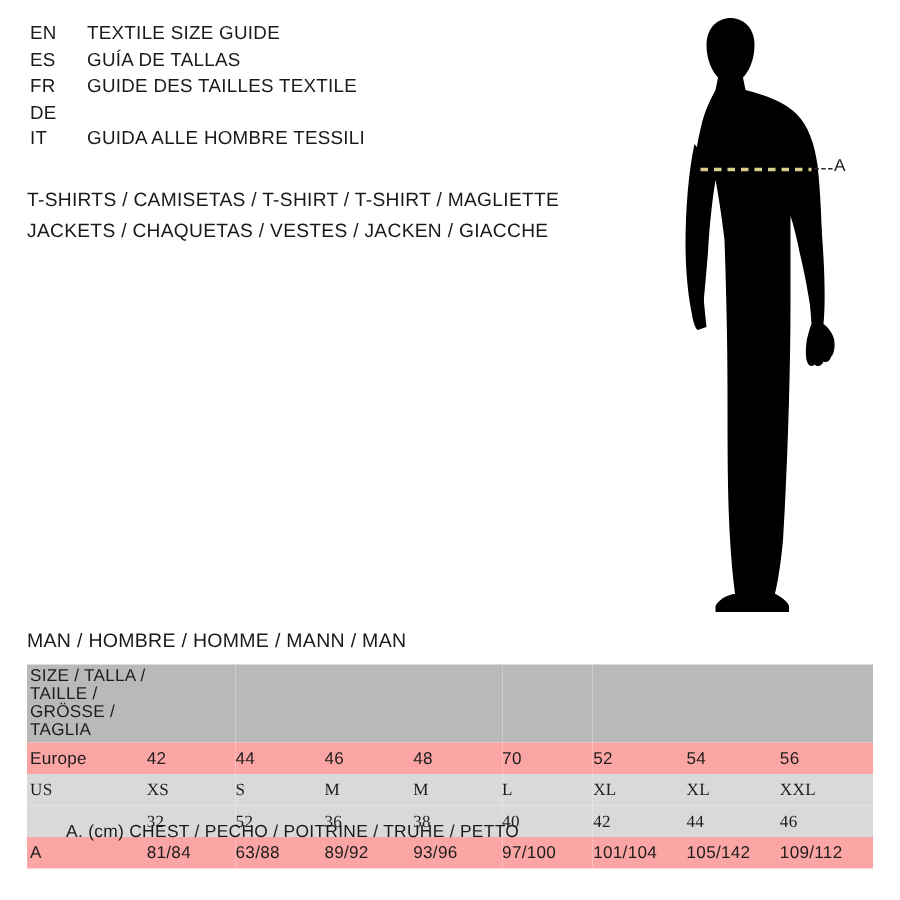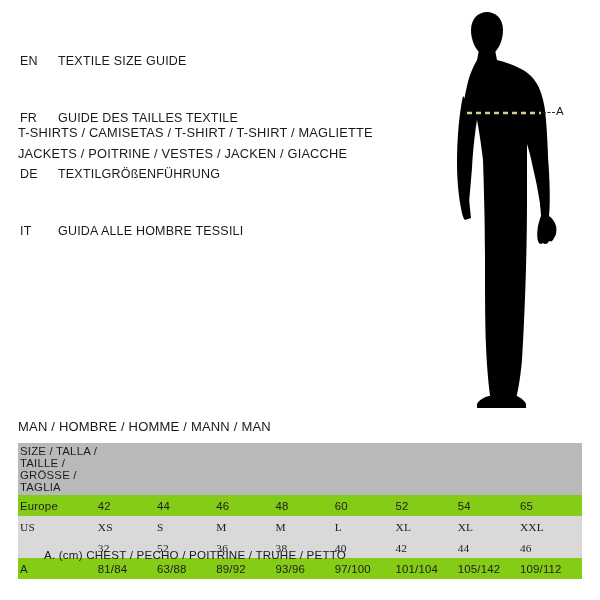--- a/index.html
+++ b/index.html
@@ -23,21 +23,20 @@
     left: 20px;
     top: 14px;
     width: 360px;
   }
   .lang-row {
     display: flex;
     align-items: center;
     font-size: 12.5px;
     line-height: 17.5px;
     letter-spacing: 0.2px;
-    margin-top: 39px;
   }
   .lang-code {
     width: 38px;
     flex: 0 0 38px;
     font-size: 12.5px;
   }
   .lang-text {
     white-space: nowrap;
   }
 
@@ -102,21 +101,21 @@
   }
   .row-head td {
     background: #b9b9b9;
     font-size: 11.4px;
   }
   .row-shade td {
     background: #d9d9d9;
     font-family: Liberation Serif, serif;
   }
   .row-plain td {
-    background: #84cc16;
+    background: #fca5a5;
   }
   .c-label { width: 86px; padding-left: 2px !important; }
   .c-val  { width: 68px; }
 
   .footnote {
     position: absolute;
     left: 18px;
     top: 548px;
     font-size: 11.6px;
     letter-spacing: 0.2px;
@@ -127,36 +126,39 @@
 <body>
 
 <div id="page">
 
   <div class="lang-block">
     <div class="lang-row">
       <span class="lang-code">EN</span>
       <span class="lang-text">TEXTILE SIZE GUIDE</span>
     </div>
     <div class="lang-row">
+      <span class="lang-code">ES</span>
+      <span class="lang-text">GUÍA DE TALLAS</span>
+    </div>
+    <div class="lang-row">
       <span class="lang-code">FR</span>
       <span class="lang-text">GUIDE DES TAILLES TEXTILE</span>
     </div>
     <div class="lang-row">
       <span class="lang-code">DE</span>
-      <span class="lang-text">TEXTILGRÖßENFÜHRUNG</span>
     </div>
     <div class="lang-row">
       <span class="lang-code">IT</span>
       <span class="lang-text">GUIDA ALLE HOMBRE TESSILI</span>
     </div>
   </div>
 
   <div class="cat-lines">
     <div>T-SHIRTS / CAMISETAS / T-SHIRT / T-SHIRT / MAGLIETTE</div>
-    <div>JACKETS / POITRINE / VESTES / JACKEN / GIACCHE</div>
+    <div>JACKETS / CHAQUETAS / VESTES / JACKEN / GIACCHE</div>
   </div>
 
   <div class="figure-wrap">
     <svg width="185" height="400" viewBox="0 0 185 400" xmlns="http://www.w3.org/2000/svg" aria-hidden="true">
       <g fill="#000000">
 
         <path d="M66,20 C66,8 74,2 82,2 C90,2 98,8 98,20 C98,30 94,38 90,42 L74,42 C70,38 66,30 66,20 Z"></path>
 
         <path d="M74,40 L90,40 L92,50
                  C104,53 118,58 126,66
@@ -223,24 +225,24 @@
         <td class="c-val"></td>
         <td class="c-val"></td>
         <td class="c-val"></td>
       </tr>
       <tr class="row-plain">
         <td class="c-label">Europe</td>
         <td class="c-val">42</td>
         <td class="c-val">44</td>
         <td class="c-val">46</td>
         <td class="c-val">48</td>
-        <td class="c-val">60</td>
+        <td class="c-val">70</td>
         <td class="c-val">52</td>
         <td class="c-val">54</td>
-        <td class="c-val">65</td>
+        <td class="c-val">56</td>
       </tr>
       <tr class="row-shade">
         <td class="c-label">US</td>
         <td class="c-val">XS</td>
         <td class="c-val">S</td>
         <td class="c-val">M</td>
         <td class="c-val">M</td>
         <td class="c-val">L</td>
         <td class="c-val">XL</td>
         <td class="c-val">XL</td>

